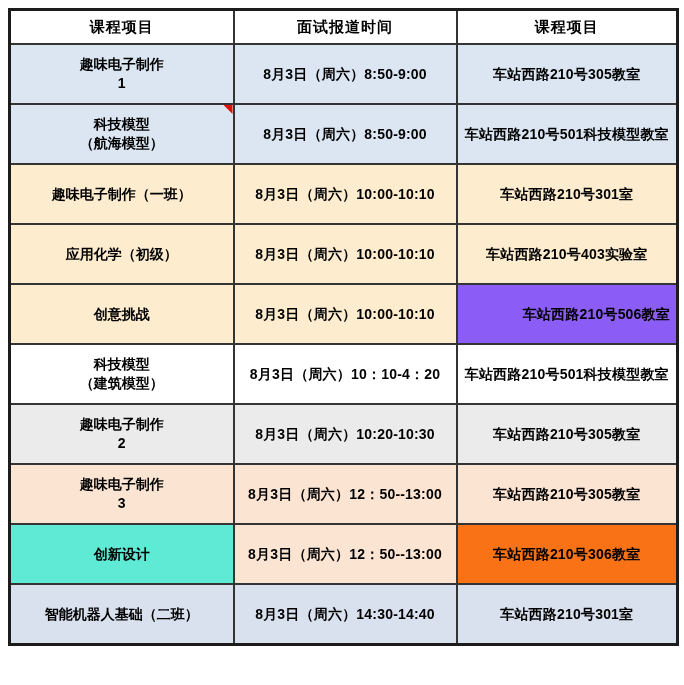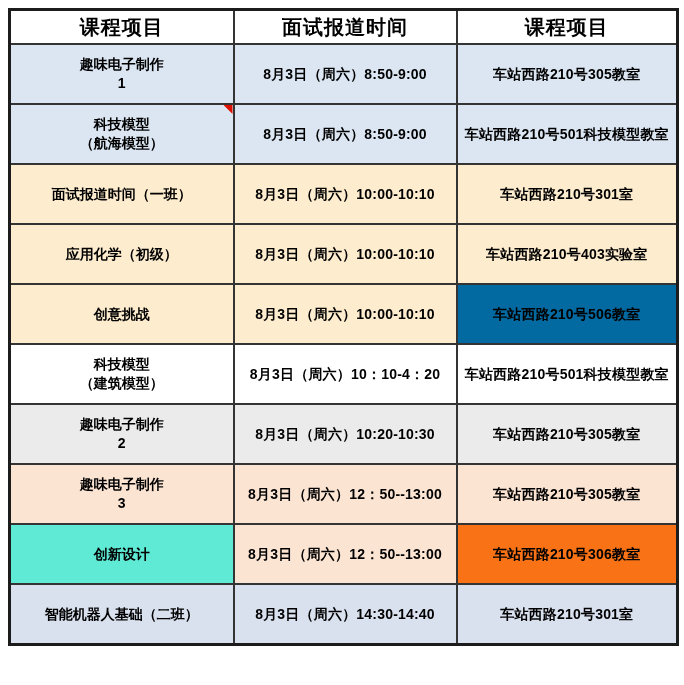--- a/index.html
+++ b/index.html
@@ -29,21 +29,21 @@
     border: 2px solid #343434;
     text-align: center;
     vertical-align: middle;
     color: #000000;
     padding: 2px 6px;
     overflow: hidden;
   }
   thead th {
     height: 28px;
     background: #ffffff;
-    font-size: 20px;
+    font-size: 15px;
     font-weight: bold;
     letter-spacing: 1px;
   }
   tbody td {
     height: 54px;
     font-size: 14px;
     font-weight: bold;
     line-height: 19px;
   }
   td.course-cell {
@@ -88,33 +88,33 @@
         <td class="time-cell" style="background-color: rgb(219, 230, 242);">8月3日（周六）8:50-9:00</td>
         <td class="location-cell" style="background-color: rgb(219, 230, 242);">车站西路210号305教室</td>
       </tr>
       <tr>
         <td class="course-cell" style="background-color: rgb(219, 230, 242);"><span>科技模型
 （航海模型）</span><span class="comment-marker" style="background-color: rgb(224, 16, 0);"></span></td>
         <td class="time-cell" style="background-color: rgb(219, 230, 242);">8月3日（周六）8:50-9:00</td>
         <td class="location-cell" style="background-color: rgb(219, 230, 242);">车站西路210号501科技模型教室</td>
       </tr>
       <tr>
-        <td class="course-cell" style="background-color: rgb(253, 236, 205);">面试报道时间（一班）</td>
+        <td class="course-cell" style="background-color: rgb(253, 236, 205);">趣味电子制作（一班）</td>
         <td class="time-cell" style="background-color: rgb(253, 236, 205);">8月3日（周六）10:00-10:10</td>
         <td class="location-cell" style="background-color: rgb(253, 236, 205);">车站西路210号301室</td>
       </tr>
       <tr>
         <td class="course-cell" style="background-color: rgb(253, 236, 205);">应用化学（初级）</td>
         <td class="time-cell" style="background-color: rgb(253, 236, 205);">8月3日（周六）10:00-10:10</td>
         <td class="location-cell" style="background-color: rgb(253, 236, 205);">车站西路210号403实验室</td>
       </tr>
       <tr>
         <td class="course-cell" style="background-color: rgb(253, 236, 205);">创意挑战</td>
         <td class="time-cell" style="background-color: rgb(253, 236, 205);">8月3日（周六）10:00-10:10</td>
-        <td class="location-cell" style="background-color: #0369a1;">车站西路210号506教室</td>
+        <td class="location-cell" style="background-color: #8b5cf6; text-align: right;">车站西路210号506教室</td>
       </tr>
       <tr>
         <td class="course-cell" style="background-color: rgb(255, 255, 255);">科技模型
 （建筑模型）</td>
         <td class="time-cell" style="background-color: rgb(255, 255, 255);">8月3日（周六）10：10-4：20</td>
         <td class="location-cell" style="background-color: rgb(255, 255, 255);">车站西路210号501科技模型教室</td>
       </tr>
       <tr>
         <td class="course-cell" style="background-color: rgb(235, 235, 235);">趣味电子制作
 2</td>

